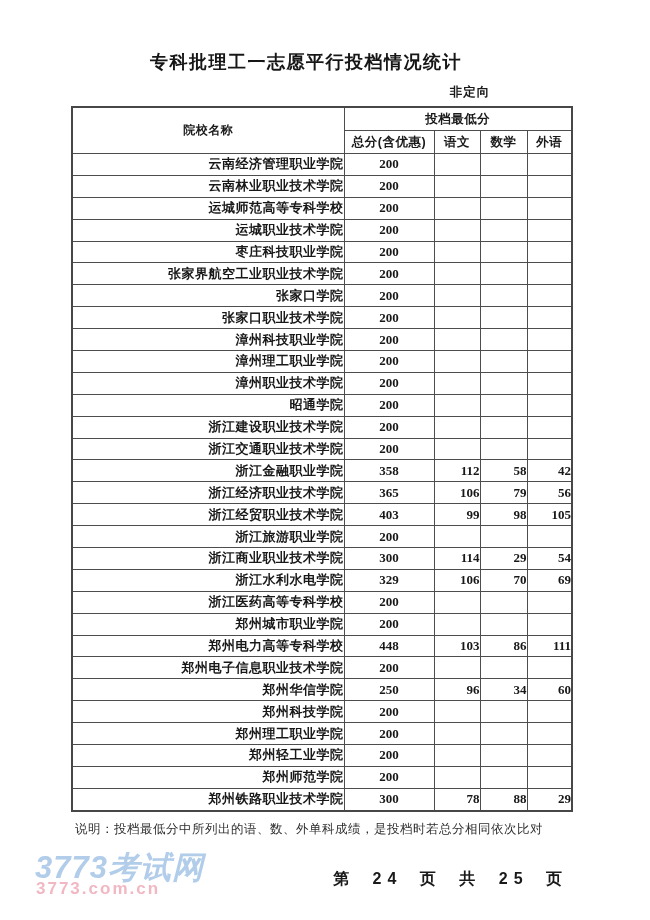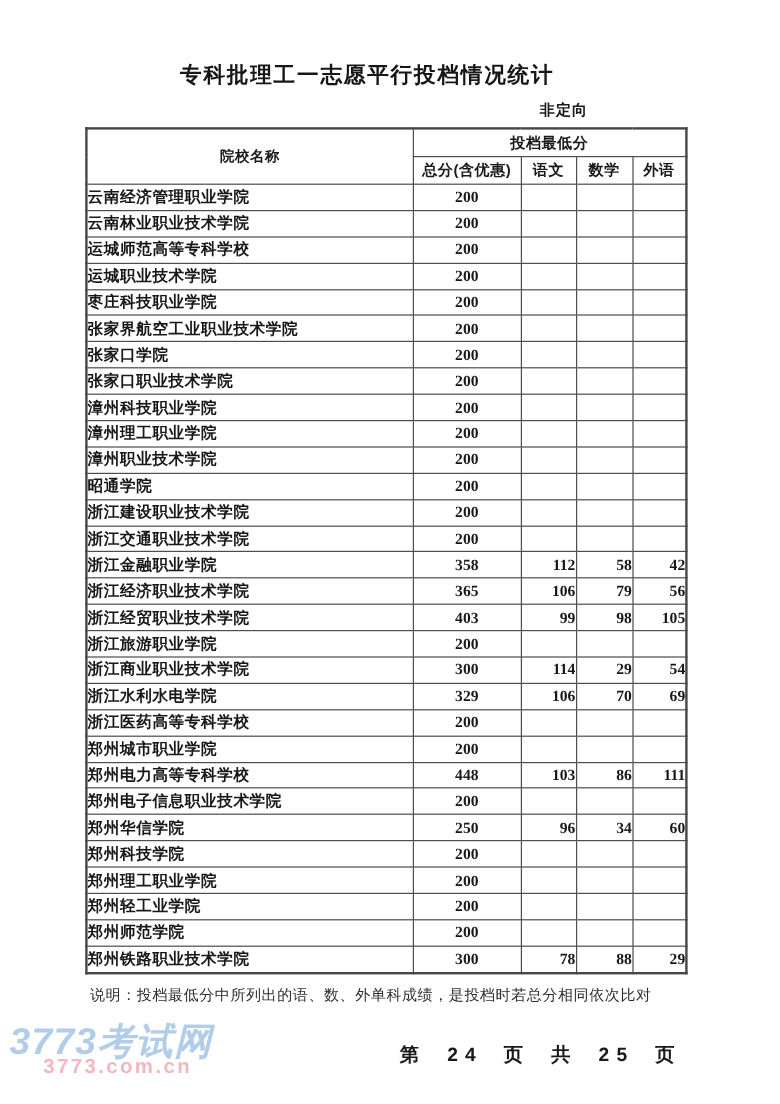--- a/index.html
+++ b/index.html
@@ -28,21 +28,21 @@
     border:1px solid #4d4d4d;padding:0;overflow:hidden;white-space:nowrap;
   }
   .score-table thead th{
     font-size:12.5px;font-weight:bold;height:22px;color:#1a1a1a;
     letter-spacing:0.5px;text-align:center;vertical-align:middle;
   }
   .score-table thead th.h-school{font-size:12px;}
   .score-table tbody td{
     height:20.9px;font-size:13px;vertical-align:middle;color:#181818;
   }
-  .c-school{text-align:left;padding-left:7px;font-weight:bold;letter-spacing:0.5px;}
+  .c-school{text-align:right;padding-left:7px;font-weight:bold;letter-spacing:0.5px;}
   .c-total{text-align:center;font-family:"Liberation Serif",serif;font-weight:bold;margin-left:29px;}
   .c-chinese,.c-math,.c-foreign{
     text-align:right;padding-right:9px;
     font-family:"Liberation Serif",serif;font-weight:bold;
   }
 
   .note{
     position:absolute;left:75px;top:821px;width:505px;
     font-size:12.5px;line-height:17px;color:#2e2e2e;letter-spacing:0.5px;
   }
@@ -307,17 +307,17 @@
       </tbody>
   </table>
 
   <div class="note">
     <div>说明：投档最低分中所列出的语、数、外单科成绩，是投档时若总分相同依次比对</div>
   </div>
 
   <div class="page-number">第 24 页 共 25 页</div>
 
   <div class="watermark">
-    <div class="wm1" style="color: rgb(178, 205, 233);">3773考试网</div>
+    <div class="wm1" style="color: rgb(178, 205, 233); margin-left: 27px;">3773考试网</div>
     <div class="wm2" style="color: rgb(241, 184, 195);">3773.com.cn</div>
   </div>
 
 </div>
 
 </body></html>

